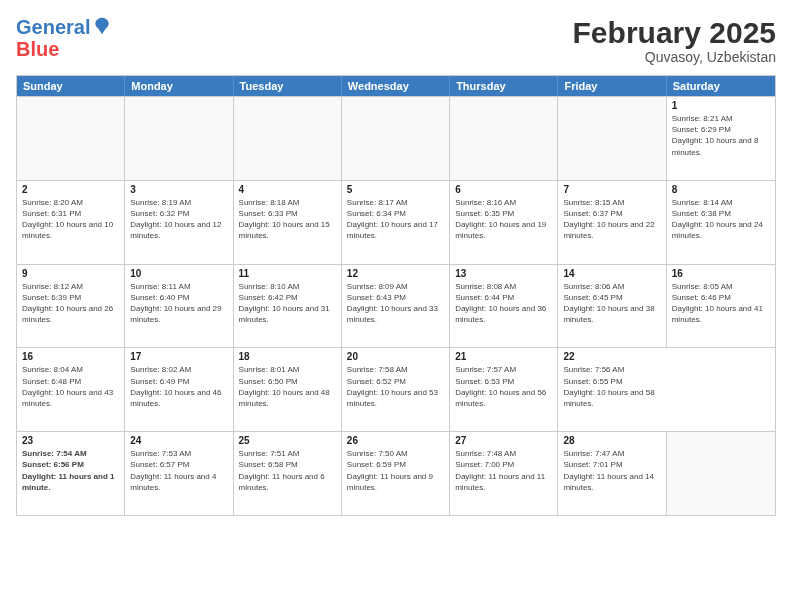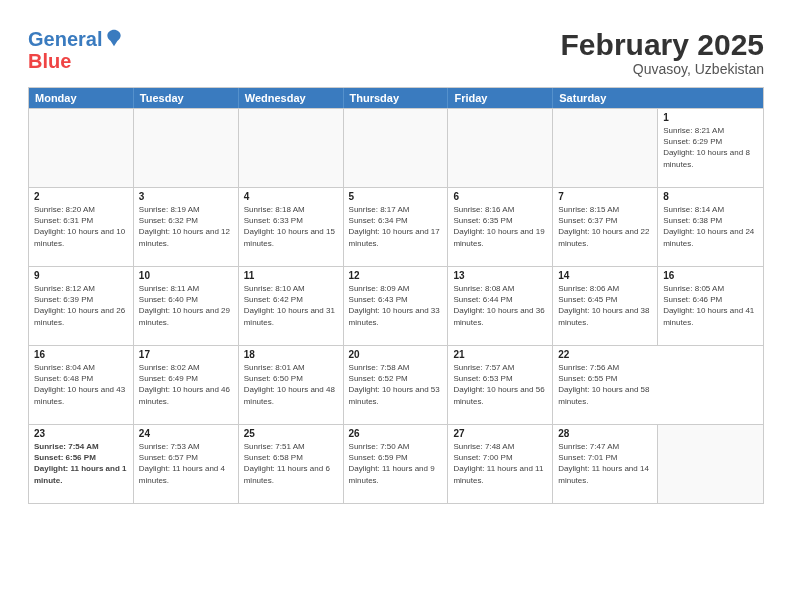--- a/index.html
+++ b/index.html
@@ -6,21 +6,21 @@
     body {
       font-family: Arial, sans-serif;
       background: #fff;
       width: 792px;
       height: 612px;
       overflow: hidden;
     }
     .page {
       width: 792px;
       height: 532px;
-      padding: 28px;
+      padding: 16px;
       display: flex;
       flex-direction: column;
     }
     .header {
       display: flex;
       align-items: flex-start;
       justify-content: space-between;
       margin-bottom: 10px;
     }
     .logo {
@@ -125,20 +125,21 @@
       </div>
     </div>
     <div class="title-block">
       <div class="calendar-title">February 2025</div>
       <div class="calendar-subtitle">Quvasoy, Uzbekistan</div>
     </div>
   </div>
 
   <div class="calendar">
     <div class="cal-header">
+    <div class="cal-header-cell">Sunday</div>
         <div class="cal-header-cell">Monday</div>
         <div class="cal-header-cell">Tuesday</div>
         <div class="cal-header-cell">Wednesday</div>
         <div class="cal-header-cell">Thursday</div>
         <div class="cal-header-cell">Friday</div>
         <div class="cal-header-cell">Saturday</div>
       </div>
     <div class="cal-body">
     <div class="cal-row">
           <div class="cal-cell empty"></div>

